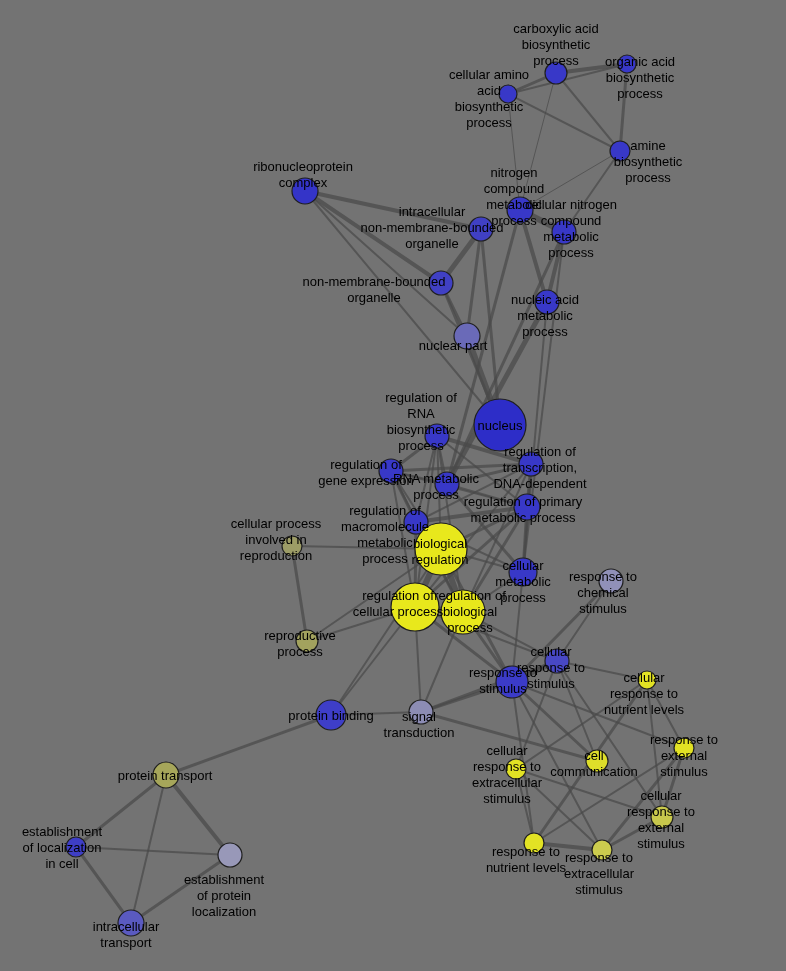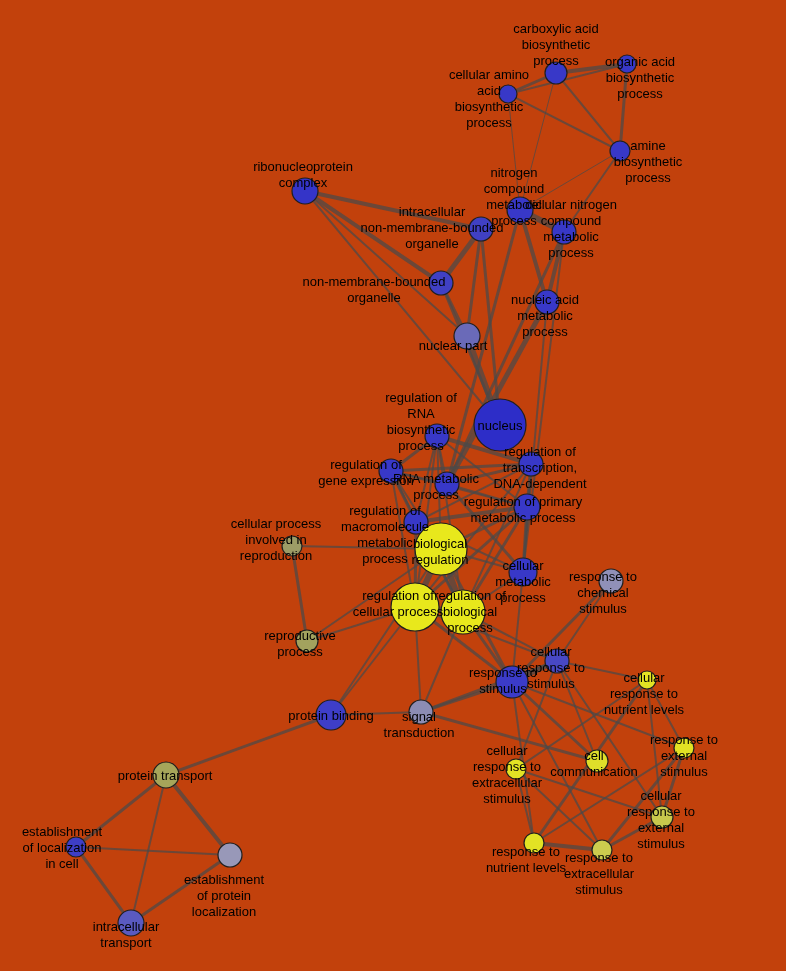--- a/index.html
+++ b/index.html
@@ -4,21 +4,21 @@
 <style>
   html, body {
     margin: 0;
     padding: 0;
     background: #ffffff;
   }
   .graph-stage {
     position: relative;
     width: 786px;
     height: 971px;
-    background: #c2410c;
+    background: #737373;
     overflow: hidden;
   }
   svg { display: block; }
   svg text {
     font-family: "Liberation Sans", sans-serif;
     font-size: 13px;
     fill: #000000;
     text-anchor: middle;
   }
   circle.node {

